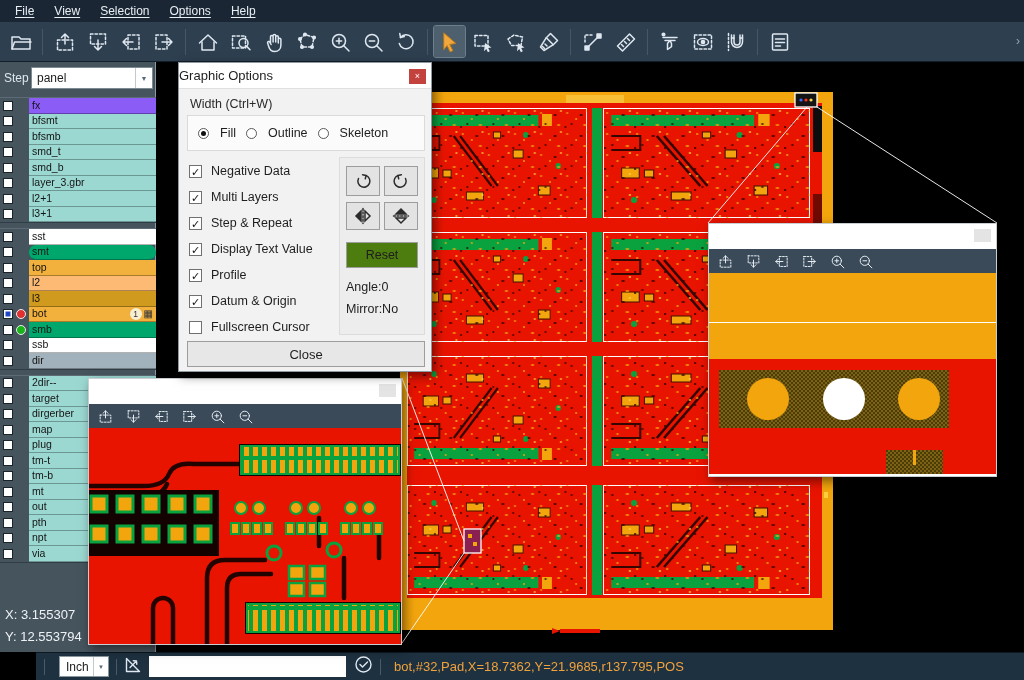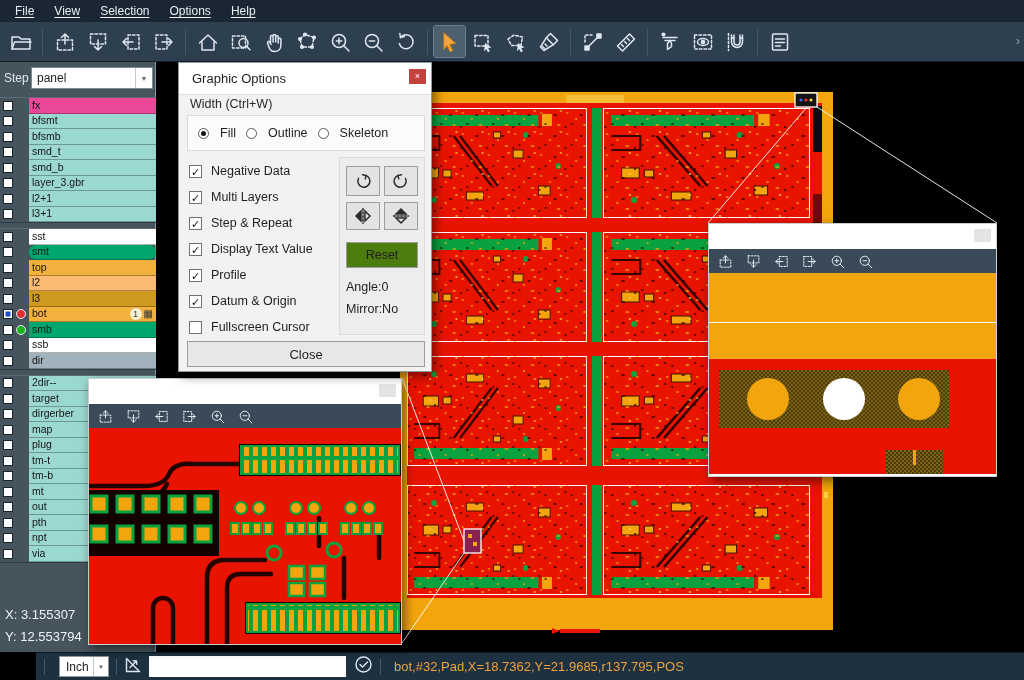--- a/index.html
+++ b/index.html
@@ -37,21 +37,21 @@
   .badge{width:12px;height:12px;border-radius:50%;background:#f7efd2;color:#333;font-size:8.5px;line-height:12px;text-align:center;margin-right:2px;flex:none;}
   .gridglyph{font-size:10px;color:#30353a;margin-right:3px;flex:none;}
   .xy{position:absolute;left:5px;color:#eef2f5;font-size:13px;}
   .xy.x{top:545px;} .xy.y{top:567px;}
 
   
   .canvas{position:absolute;left:156px;top:62px;width:868px;height:590px;background:#000;overflow:hidden;}
 
   
   .dialog{position:absolute;left:178px;top:62px;width:254px;height:310px;background:#f2f2f2;border:1px solid #8e9aa2;box-shadow:3px 4px 10px rgba(0,0,0,.5);z-index:30;font-size:12.5px;color:#1e1e1e;}
-  .dlg-title{position:absolute;left:0;top:0;right:0;height:32px;background:#fff;border-bottom:1px solid #e0e0e0;display:flex;align-items:center;padding-left:13px;font-size:13px;}
+  .dlg-title{position:absolute;left:0;top:0;right:0;height:26px;background:#fff;border-bottom:1px solid #e0e0e0;display:flex;align-items:center;font-size:13px;}
   .dlg-close{position:absolute;right:5px;top:6px;width:17px;height:15px;background:#c4423d;color:#fff;font-size:9px;line-height:14px;text-align:center;}
   .dlg-widthlbl{position:absolute;left:11px;top:34px;color:#2a2a2a;}
   .radio-box{position:absolute;left:8px;top:52px;width:238px;height:36px;background:#fbfbfb;border:1px solid #dadada;display:flex;align-items:center;}
   .radio-item{display:flex;align-items:center;gap:11px;margin-left:10px;}
   .radio{width:11px;height:11px;border:1px solid #5a5a5a;border-radius:50%;background:#fff;position:relative;flex:none;}
   .radio.on:after{content:"";position:absolute;left:2px;top:2px;width:5px;height:5px;border-radius:50%;background:#111;}
   .dlg-checks{position:absolute;left:10px;top:95px;width:150px;}
   .chk-row{display:flex;align-items:center;gap:9px;height:26px;}
   .dcb{width:13px;height:13px;background:#fff;border:1px solid #707070;font-size:11px;line-height:12px;text-align:center;color:#111;flex:none;}
   .rpanel{position:absolute;left:160px;top:94px;width:86px;height:178px;background:#ededed;border:1px solid #dcdcdc;}
@@ -260,21 +260,21 @@
       <div class="step-select">
         <span>panel</span>
         <span class="step-chev">▼</span>
       </div>
     </div>
     <div class="layer-list" id="layer-list">
         <div class="layer-group">
           <div class="layer-row">
             <div class="cb"></div>
             <div class="ind"></div>
-            <div class="cell" style="background: #ec4899;">
+            <div class="cell" style="background: #8b5cf6;">
               <span class="lbl">fx</span>
             </div>
           </div>
           <div class="layer-row">
             <div class="cb"></div>
             <div class="ind"></div>
             <div class="cell" style="background: rgb(156, 216, 210);">
               <span class="lbl">bfsmt</span>
             </div>
           </div>

